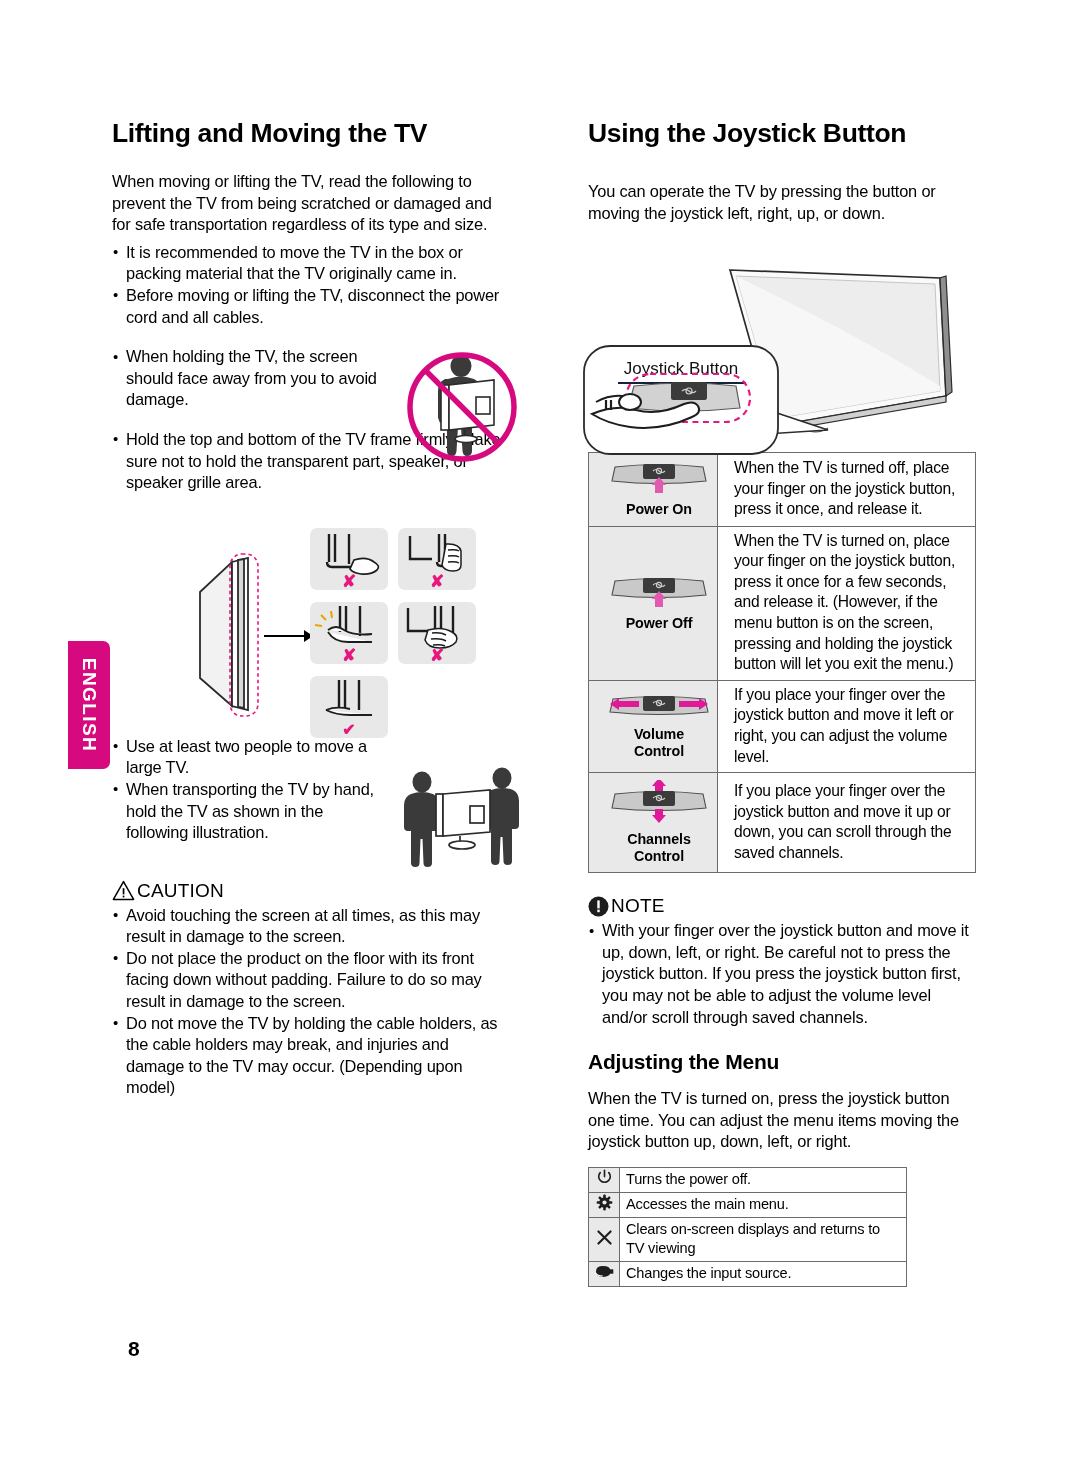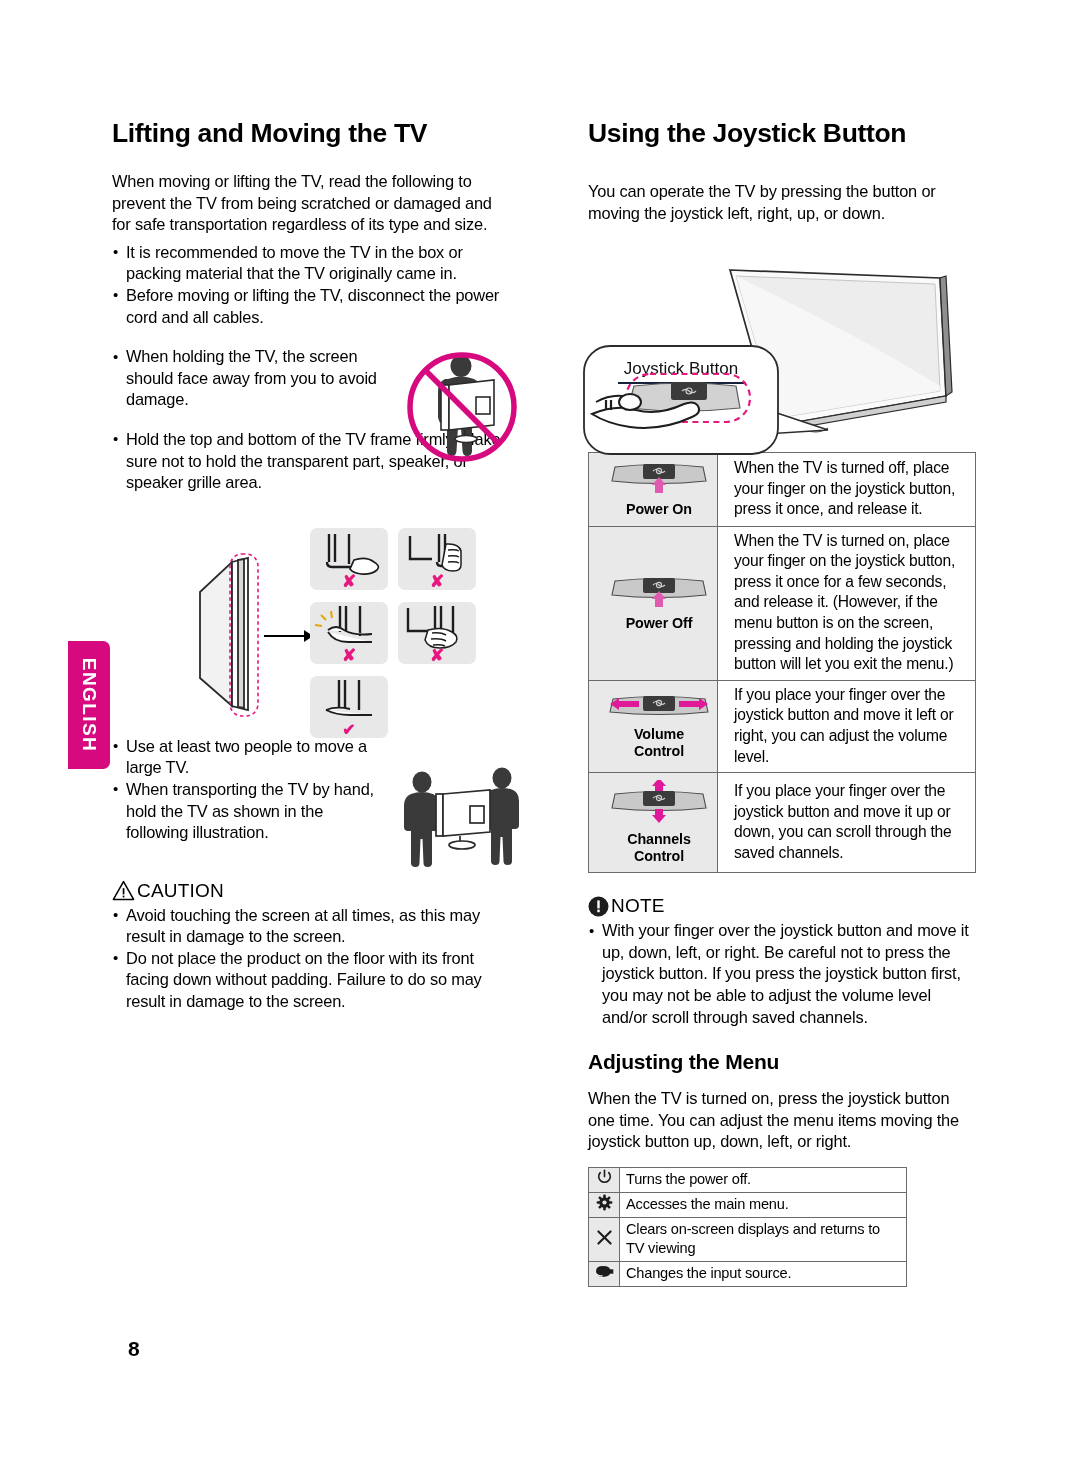--- a/index.html
+++ b/index.html
@@ -212,20 +212,21 @@
       <svg class="tri-icon" viewBox="0 0 23 21">
         <path d="M11.5 1.6 L21.6 19.4 L1.4 19.4 Z" fill="none" stroke="#000" stroke-width="1.5" stroke-linejoin="round"></path>
         <rect x="10.7" y="8.2" width="1.7" height="6.2" fill="#000"></rect>
         <rect x="10.7" y="15.6" width="1.7" height="1.8" fill="#000"></rect>
       </svg>
       <span>CAUTION</span>
     </div>
     <ul class="bullets">
       <li>Avoid touching the screen at all times, as this may result in damage to the screen.</li>
       <li>Do not place the product on the floor with its front facing down without padding. Failure to do so may result in damage to the screen.</li>
+      <li>Do not move the TV by holding the cable holders, as the cable holders may break, and injuries and damage to the TV may occur. (Depending upon model)</li>
     </ul>
   </div>
 
   <div class="fig-nocarry">
     <svg width="128" height="118" viewBox="0 0 128 118">
 
       <g fill="#3a3a3a">
         <ellipse cx="63" cy="14" rx="10.5" ry="11"></ellipse>
         <path d="M50 27 q13 -5 26 0 q7 3 7 12 l0 26 q0 4 -4 4 l-5 0 l0 30 q0 5 -5 5 q-4 0 -4.5 -5 l-1.5 -24 l-3 0 l-1.5 24 q-.5 5 -4.5 5 q-5 0 -5 -5 l0 -30 l-5 0 q-4 0 -4 -4 l0 -26 q0 -9 7 -12 z"></path>
         <rect x="41" y="37" width="6" height="34" rx="3"></rect>

